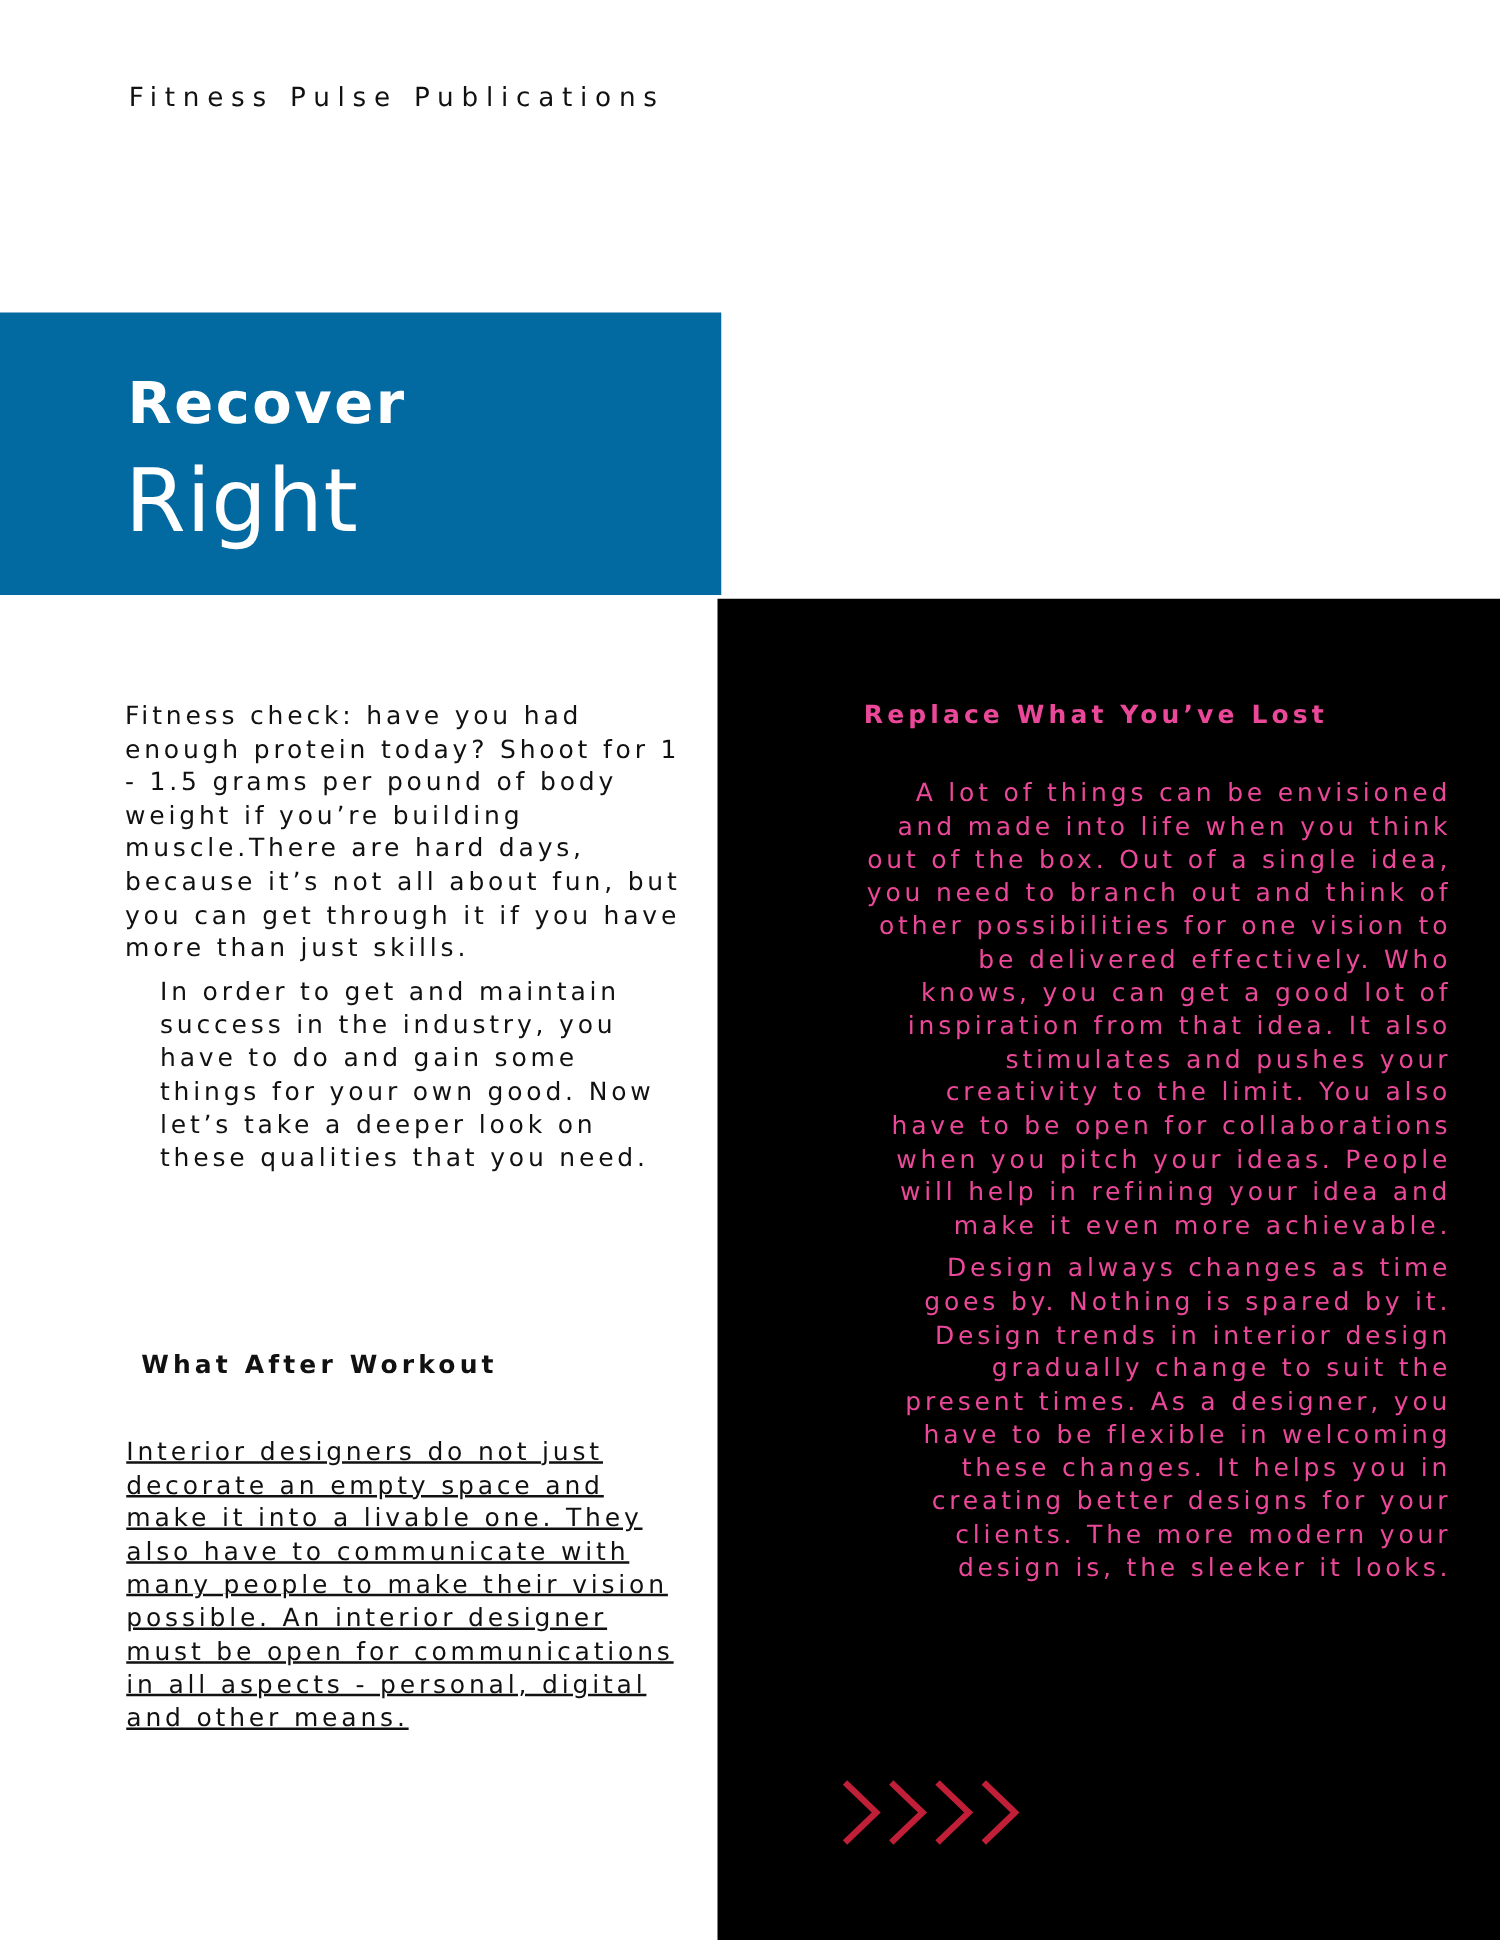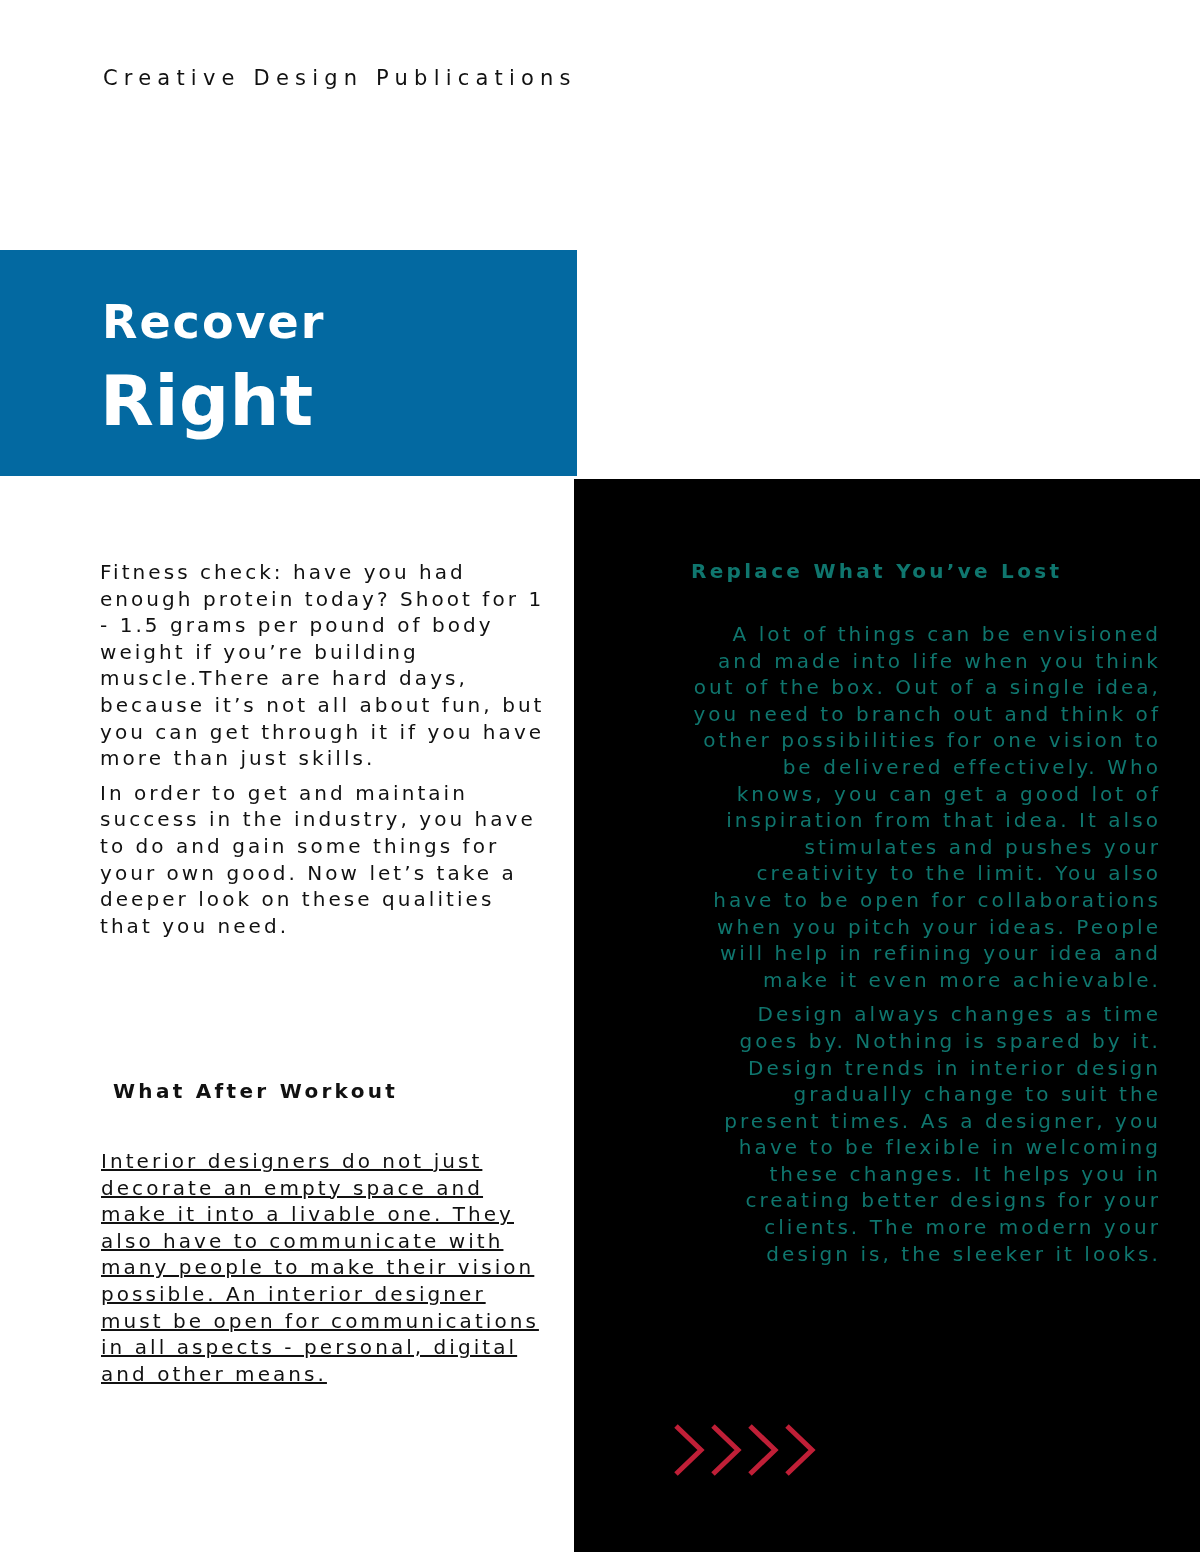--- a/index.html
+++ b/index.html
@@ -17,46 +17,46 @@
       position: absolute; left: 0; top: 250px; width: 577px; height: 226px;
       background: #0369a1;
     }
     .title-line1 {
       position: absolute; left: 102px; top: 44px; color: #fff;
       font-family: "DejaVu Sans", sans-serif; font-weight: bold;
       font-size: 46px; letter-spacing: 2px; line-height: 56px;
     }
     .title-line2 {
       position: absolute; left: 100px; top: 108px; color: #fff;
-      font-family: "DejaVu Sans", sans-serif; font-weight: bold;
+      font-family: "DejaVu Sans", sans-serif; font-weight: normal;
       font-size: 70px; line-height: 86px; letter-spacing: 0.5px;
     }
     .dark-panel {
       position: absolute; left: 574px; top: 479px; width: 626px; height: 1073px;
       background: #000000;
     }
     .body-text {
       font-family: "DejaVu Sans", sans-serif; font-size: 20px;
       letter-spacing: 3.05px; line-height: 26.6px; margin: 0;
     }
     .left-col { position: absolute; left: 100px; width: 450px; }
-    .right-col { position: absolute; left: 691px; width: 470px; color: #0f766e; }
-    .p-gap { margin-top: 8px; }
+    .right-col { position: absolute; left: 691px; width: 470px; color: #ec4899; }
+    .p-gap { margin-top: 8px; margin-left: 28px; }
     .heading {
       font-family: "DejaVu Sans", sans-serif; font-weight: bold;
       font-size: 20px; letter-spacing: 3.3px; margin: 0;
     }
     .chevrons {
       position: absolute; left: 673px; top: 1424px; width: 150px; height: 52px;
     }
   </style>
 </head>
 <body>
 
-<div class="publisher">Creative Design Publications</div>
+<div class="publisher">Fitness Pulse Publications</div>
 
 <div class="title-block">
   <div class="title-line1">Recover</div>
   <div class="title-line2">Right</div>
 </div>
 
 <div class="dark-panel"></div>
 
 <div class="left-col" style="top:559px;">
   <p class="body-text">Fitness check: have you had enough protein today? Shoot for 1 - 1.5 grams per pound of body weight if you’re building muscle.There are hard days, because it’s not all about fun, but you can get through it if you have more than just skills.</p>

